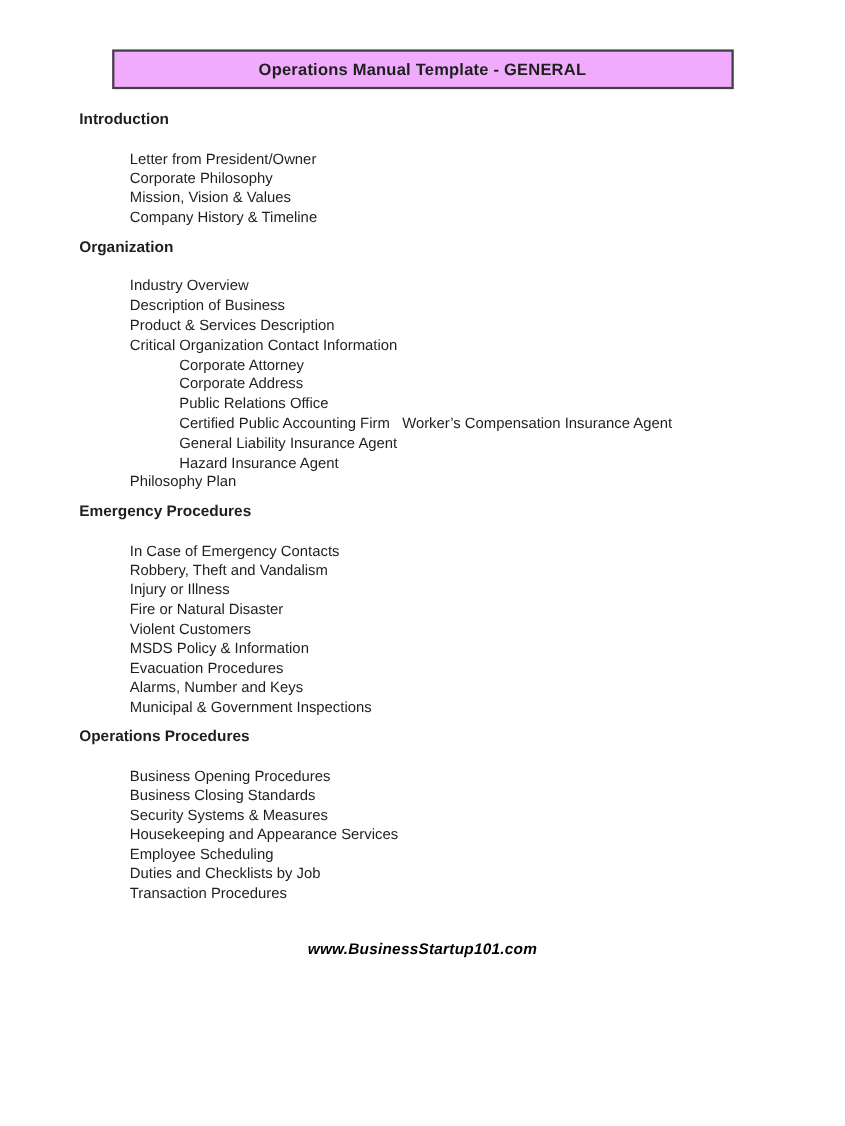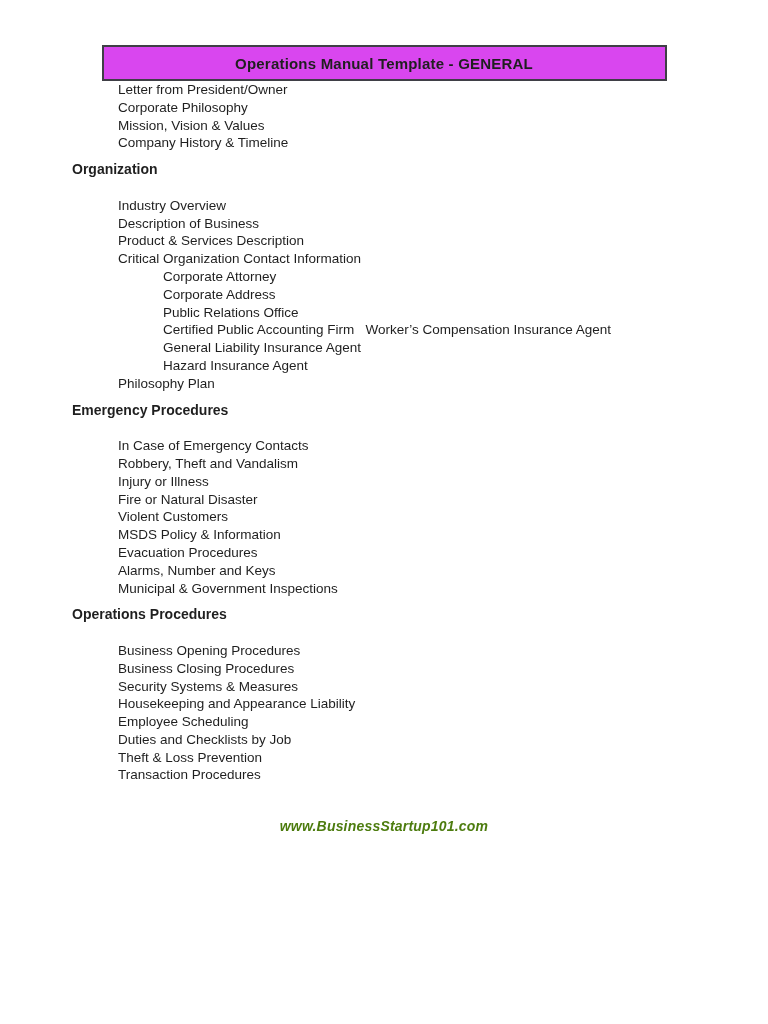--- a/index.html
+++ b/index.html
@@ -18,21 +18,21 @@
     width: 768px;
     height: 1024px;
     background: #ffffff;
     box-sizing: border-box;
   }
   .title-box {
     width: 565px;
     margin: 45px auto 0 auto;
     box-sizing: border-box;
     border: 2px solid #3f3f46;
-    background: #d946ef;
+    background: #f0abfc;
     text-align: center;
     font-size: 15px;
     font-weight: 700;
     padding: 8px 0 7px 0;
     letter-spacing: 0.2px;
   }
   .content {
     margin: 0 40px 0 72px;
     font-size: 13.5px;
     line-height: 17.8px;
@@ -54,35 +54,36 @@
   .item.lvl1 { padding-left: 46px; }
   .item.lvl2 { padding-left: 91px; }
   .footer {
     margin-top: 33px;
     text-align: center;
   }
   .footer-link {
     font-size: 14px;
     font-weight: 700;
     font-style: italic;
-    color: #4d7c0f;
+    color: #000000;
     letter-spacing: 0.2px;
   }
 </style>
 </head>
 <body>
 
 <div class="page">
 
   <div class="title-box">
     <span>Operations Manual Template - GENERAL</span>
   </div>
 
   <div class="content">
 
+    <div class="section-heading first">Introduction</div>
     <div class="item lvl1">Letter from President/Owner</div>
     <div class="item lvl1">Corporate Philosophy</div>
     <div class="item lvl1">Mission, Vision &amp; Values</div>
     <div class="item lvl1">Company History &amp; Timeline</div>
 
     <div class="section-heading">Organization</div>
     <div class="item lvl1">Industry Overview</div>
     <div class="item lvl1">Description of Business</div>
     <div class="item lvl1">Product &amp; Services Description</div>
     <div class="item lvl1">Critical Organization Contact Information</div>
@@ -100,26 +101,25 @@
     <div class="item lvl1">Injury or Illness</div>
     <div class="item lvl1">Fire or Natural Disaster</div>
     <div class="item lvl1">Violent Customers</div>
     <div class="item lvl1">MSDS Policy &amp; Information</div>
     <div class="item lvl1">Evacuation Procedures</div>
     <div class="item lvl1">Alarms, Number and Keys</div>
     <div class="item lvl1">Municipal &amp; Government Inspections</div>
 
     <div class="section-heading">Operations Procedures</div>
     <div class="item lvl1">Business Opening Procedures</div>
-    <div class="item lvl1">Business Closing Procedures</div>
+    <div class="item lvl1">Business Closing Standards</div>
     <div class="item lvl1">Security Systems &amp; Measures</div>
-    <div class="item lvl1">Housekeeping and Appearance Liability</div>
+    <div class="item lvl1">Housekeeping and Appearance Services</div>
     <div class="item lvl1">Employee Scheduling</div>
     <div class="item lvl1">Duties and Checklists by Job</div>
-    <div class="item lvl1">Theft &amp; Loss Prevention</div>
     <div class="item lvl1">Transaction Procedures</div>
 
   </div>
 
   <div class="footer">
     <span class="footer-link">www.BusinessStartup101.com</span>
   </div>
 
 </div>
 

